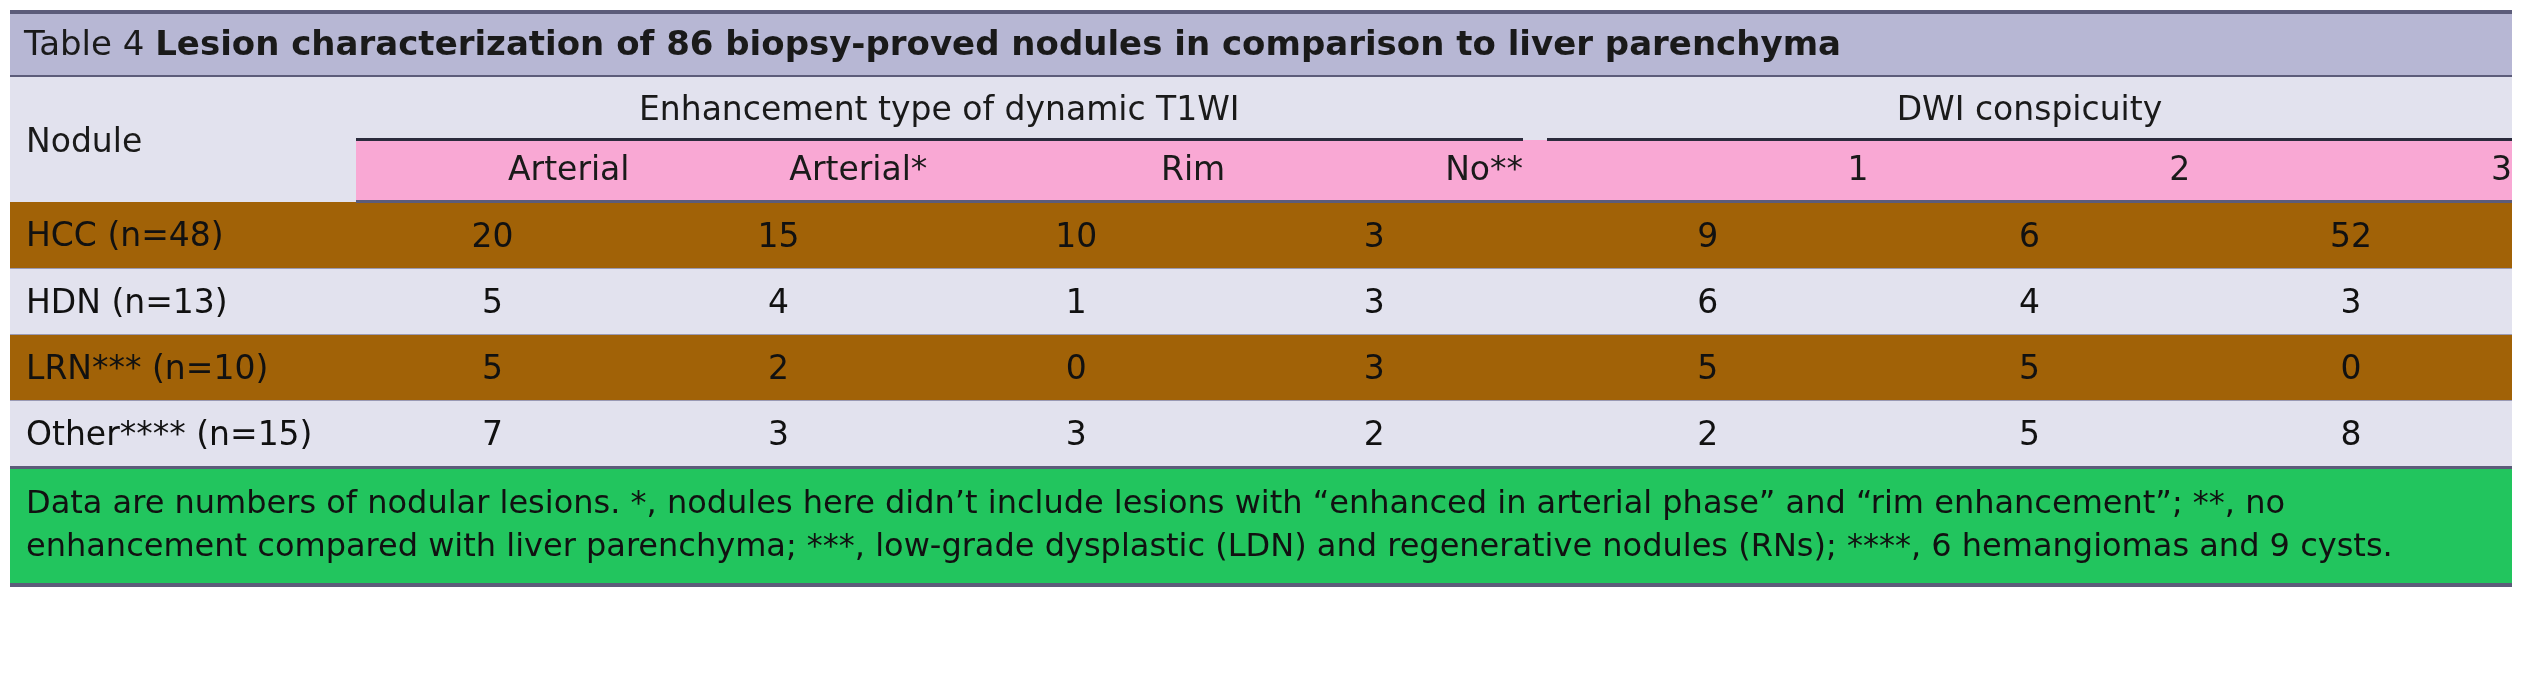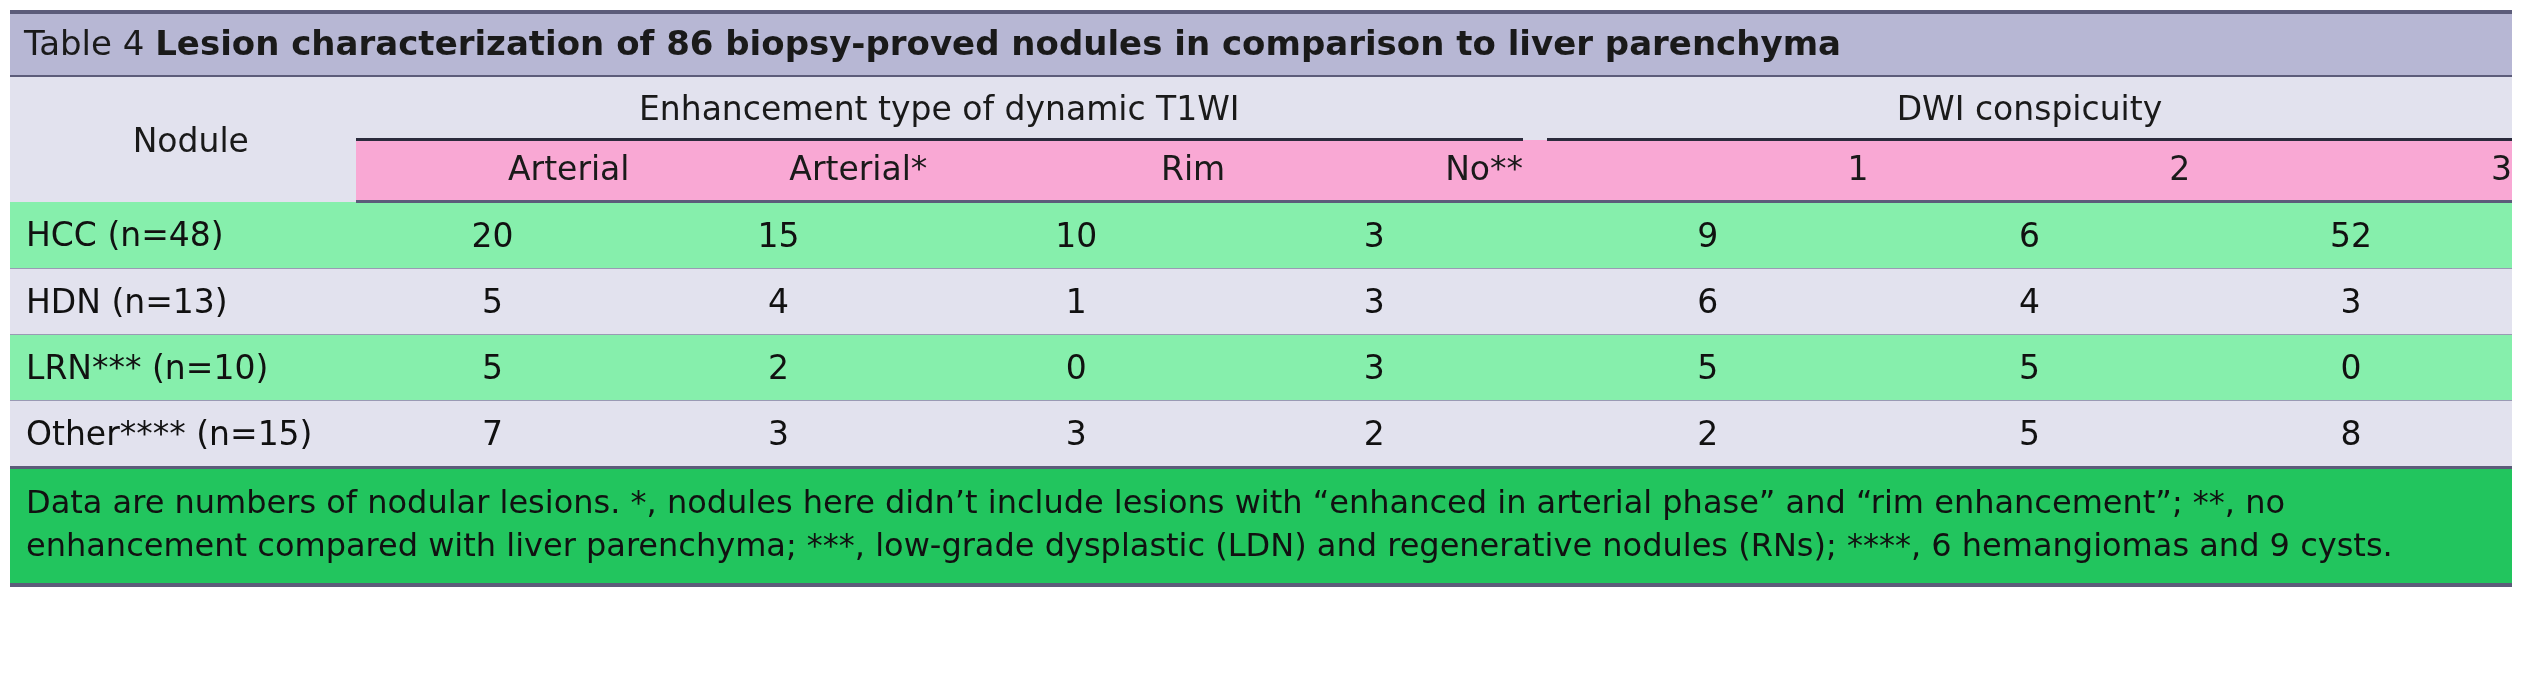--- a/index.html
+++ b/index.html
@@ -41,21 +41,21 @@
   }
   .hdr1 td {
     background: #e2e2ee;
     font-size: 33px;
     color: #1a1a1a;
     padding: 12px 0 10px 0;
     text-align: center;
     vertical-align: bottom;
   }
   .hdr1 td.nodule-cell {
-    text-align: center;
+    text-align: left;
     padding-left: 16px;
     vertical-align: middle;
   }
   .hdr1 td.grp {
     border-bottom: 3px solid #2b2b3c;
   }
   .hdr2 td {
     background: #f9a8d4;
     font-size: 33px;
     color: #1a1a1a;
@@ -68,21 +68,21 @@
     color: #111111;
     text-align: center;
     padding: 13px 0 13px 0;
     border-bottom: 1px solid #9a9ab4;
   }
   tbody tr td.rowlabel {
     text-align: left;
     padding-left: 16px;
   }
   tbody tr.odd td {
-    background: #86efac;
+    background: #a16207;
   }
   tbody tr.even td {
     background: #e2e2ee;
   }
   tbody tr.last td {
     border-bottom: 3px solid #5c5c7a;
   }
   .footnote td {
     background: #22c55e;
     font-size: 32px;

